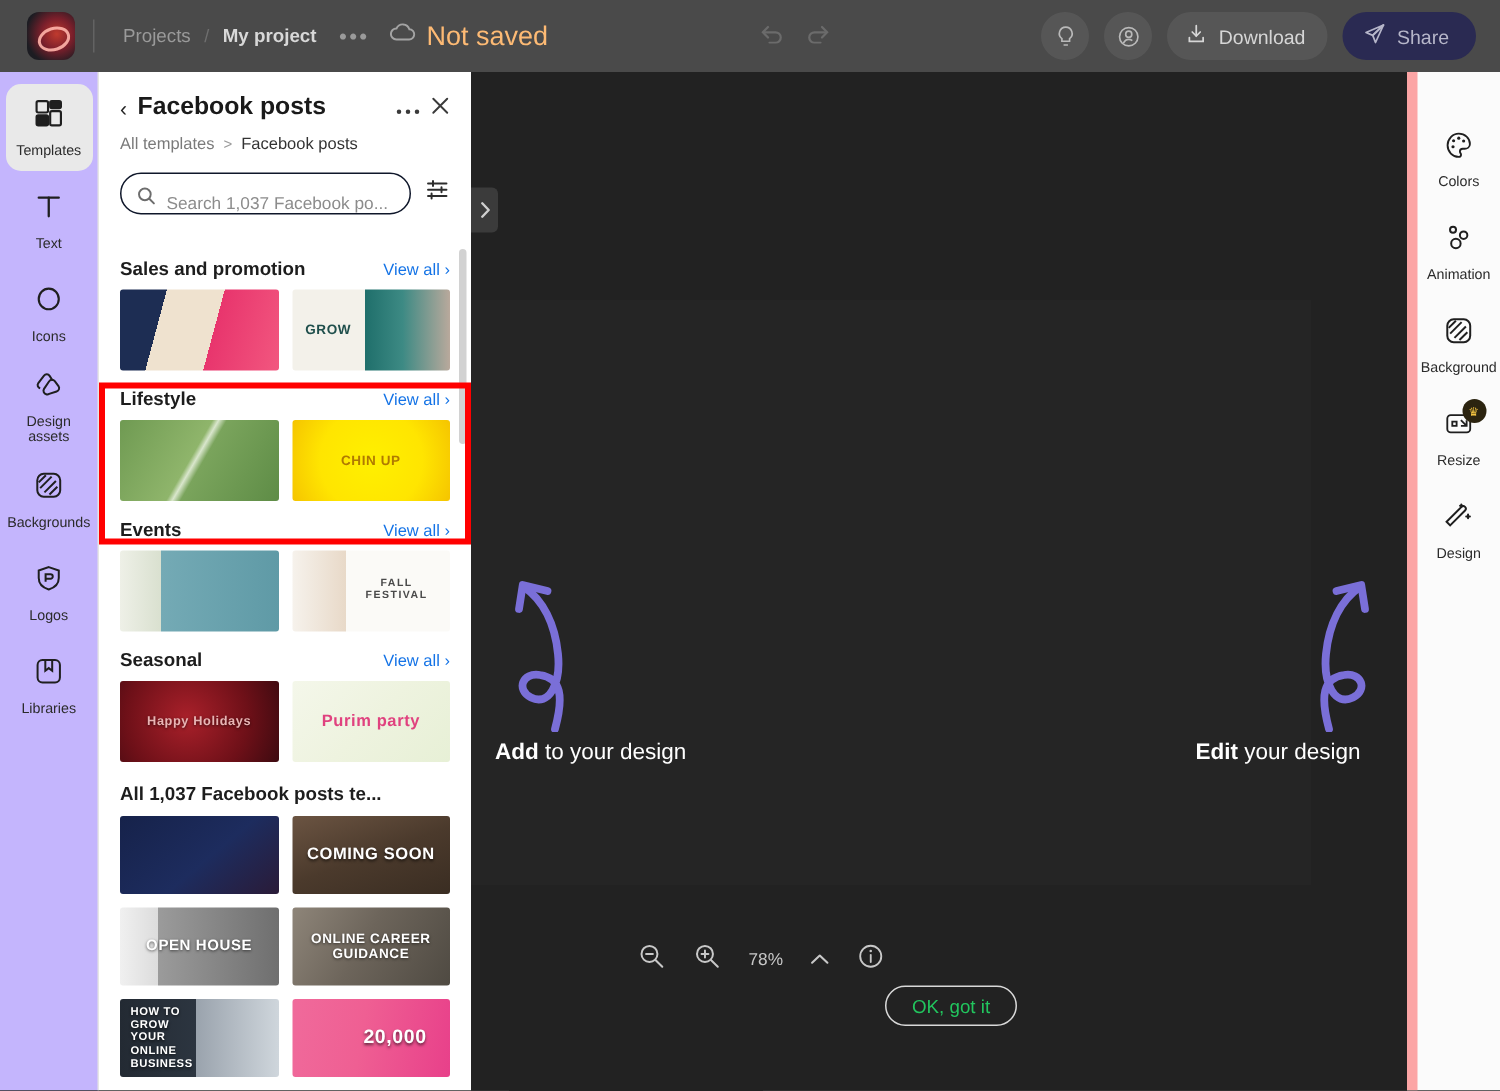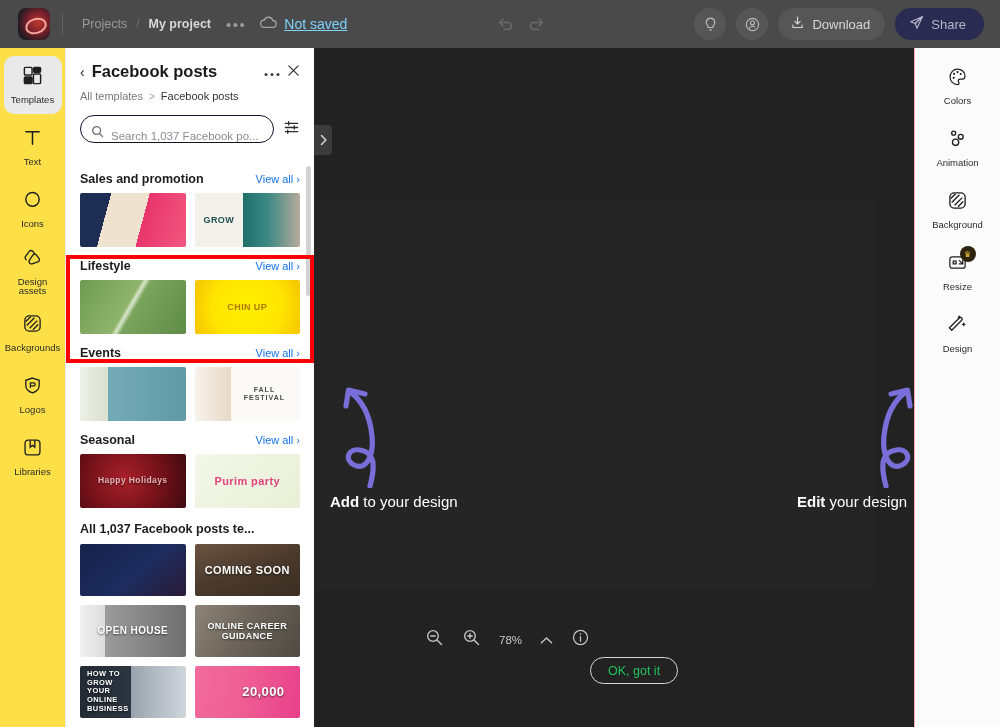--- a/index.html
+++ b/index.html
@@ -26,21 +26,21 @@
     content:""; position:absolute; left:7px; top:10px; width:18px; height:12px;
     border:2.2px solid rgba(255,180,170,.9); border-radius:50%;
     transform: rotate(-18deg);
   }
   .topbar-sep { width: 1px; height: 22px; background: rgba(255,255,255,.14); margin: 0 12px; }
   .crumb { font-size: 12.5px; color: #9a9a9a; padding: 4px 7px; border-radius: 4px; white-space: nowrap; }
   .crumb.current { color: #d8d8d8; font-weight: bold; }
   .crumb-slash { color: #6f6f6f; font-size: 12px; padding: 0 2px; }
   .dots-btn { color: #9a9a9a; font-size: 15px; letter-spacing: 1.5px; padding: 2px 8px; line-height: 1; }
   .cloud-status { display: flex; align-items: center; gap: 7px; margin-left: 6px; }
-  .cloud-status .lbl { font-size: 14px; color: #7dd3fc; text-decoration: underline; }
+  .cloud-status .lbl { font-size: 18px; color: #fdba74; }
   .topbar-center { flex: 1; display: flex; align-items: center; justify-content: center; gap: 14px; }
   .undo-ico { color: #6b6b6b; }
   .topbar-right { display: flex; align-items: center; gap: 10px; margin-right: 4px; }
   .round-btn {
     width: 32px; height: 32px; border-radius: 50%; background: rgba(255,255,255,.07);
     display: flex; align-items: center; justify-content: center; color: #b9b9b9;
   }
   .download-btn {
     height: 32px; border-radius: 16px; background: rgba(255,255,255,.07);
     display: flex; align-items: center; gap: 7px; padding: 0 15px 0 12px;
@@ -48,21 +48,21 @@
   }
   .share-btn {
     height: 32px; border-radius: 16px; background: #2a2a52;
     display: flex; align-items: center; gap: 7px; padding: 0 18px 0 14px;
     color: #b6b6c9; font-size: 13px;
   }
 
   
   .rail {
     position: absolute; left: 0; top: 48px; width: 66px; height: 679px;
-    background: #fde047; border-right: 1px solid #e6e6e6;
+    background: #c4b5fd; border-right: 1px solid #e6e6e6;
     display: flex; flex-direction: column; align-items: center; padding-top: 8px; z-index: 4;
   }
   .rail-item {
     width: 58px; height: 58px; border-radius: 10px; margin-bottom: 4px;
     display: flex; flex-direction: column; align-items: center; justify-content: center; gap: 5px;
     color: #2b2b2b;
   }
   .rail-item.active { background: #e9e9e9; }
   .rail-label { font-size: 9.5px; color: #2b2b2b; line-height: 1; text-align: center; }
 
@@ -131,23 +131,23 @@
   .a8 { background: linear-gradient(135deg,#f4f7ea 0%,#eef3df 50%,#e7f0d6 100%); }
   .b1 { background: linear-gradient(140deg,#16224a 0%,#1d2c5e 55%,#2a1b38 100%); }
   .b2 { background: linear-gradient(160deg,#6b5442 0%,#4b3a2c 50%,#3a2d22 100%); }
   .b3 { background: linear-gradient(90deg,#f0f0f0 0%,#dcdcdc 24%,#9b9b9b 24%,#6f6f6f 100%); }
   .b4 { background: linear-gradient(120deg,#8e8579 0%,#6d655b 45%,#4f4a42 100%); }
   .b5 { background: linear-gradient(90deg,#232a33 0%,#2c3540 48%,#9aa3ad 48%,#cfd6dc 100%); }
   .b6 { background: linear-gradient(100deg,#f06a9b 0%,#ef5f93 44%,#e8408a 100%); }
 
   
   .rrail {
-    position: absolute; right: 0; top: 48px; width: 86px; height: 679px;
-    background: #fbfbfb; border-left: 1px solid #fca5a5;
-    display: flex; flex-direction: column; align-items: center; padding-top: 8px; z-index: 4;
+    position: absolute; right: 0; top: 48px; width: 62px; height: 679px;
+    background: #fbfbfb; border-left: 7px solid #fca5a5;
+    display: flex; flex-direction: column; align-items: center; padding-top: 28px; z-index: 4;
   }
   .rrail-item {
     width: 60px; height: 60px; border-radius: 10px; margin-bottom: 2px;
     display: flex; flex-direction: column; align-items: center; justify-content: center; gap: 5px;
     color: #2b2b2b; position: relative;
   }
   .crown-badge {
     position: absolute; right: 12px; top: 4px; width: 16px; height: 16px; border-radius: 50%;
     background: #2c2410; display: flex; align-items: center; justify-content: center;
     font-size: 8px; color: #f5c542;

